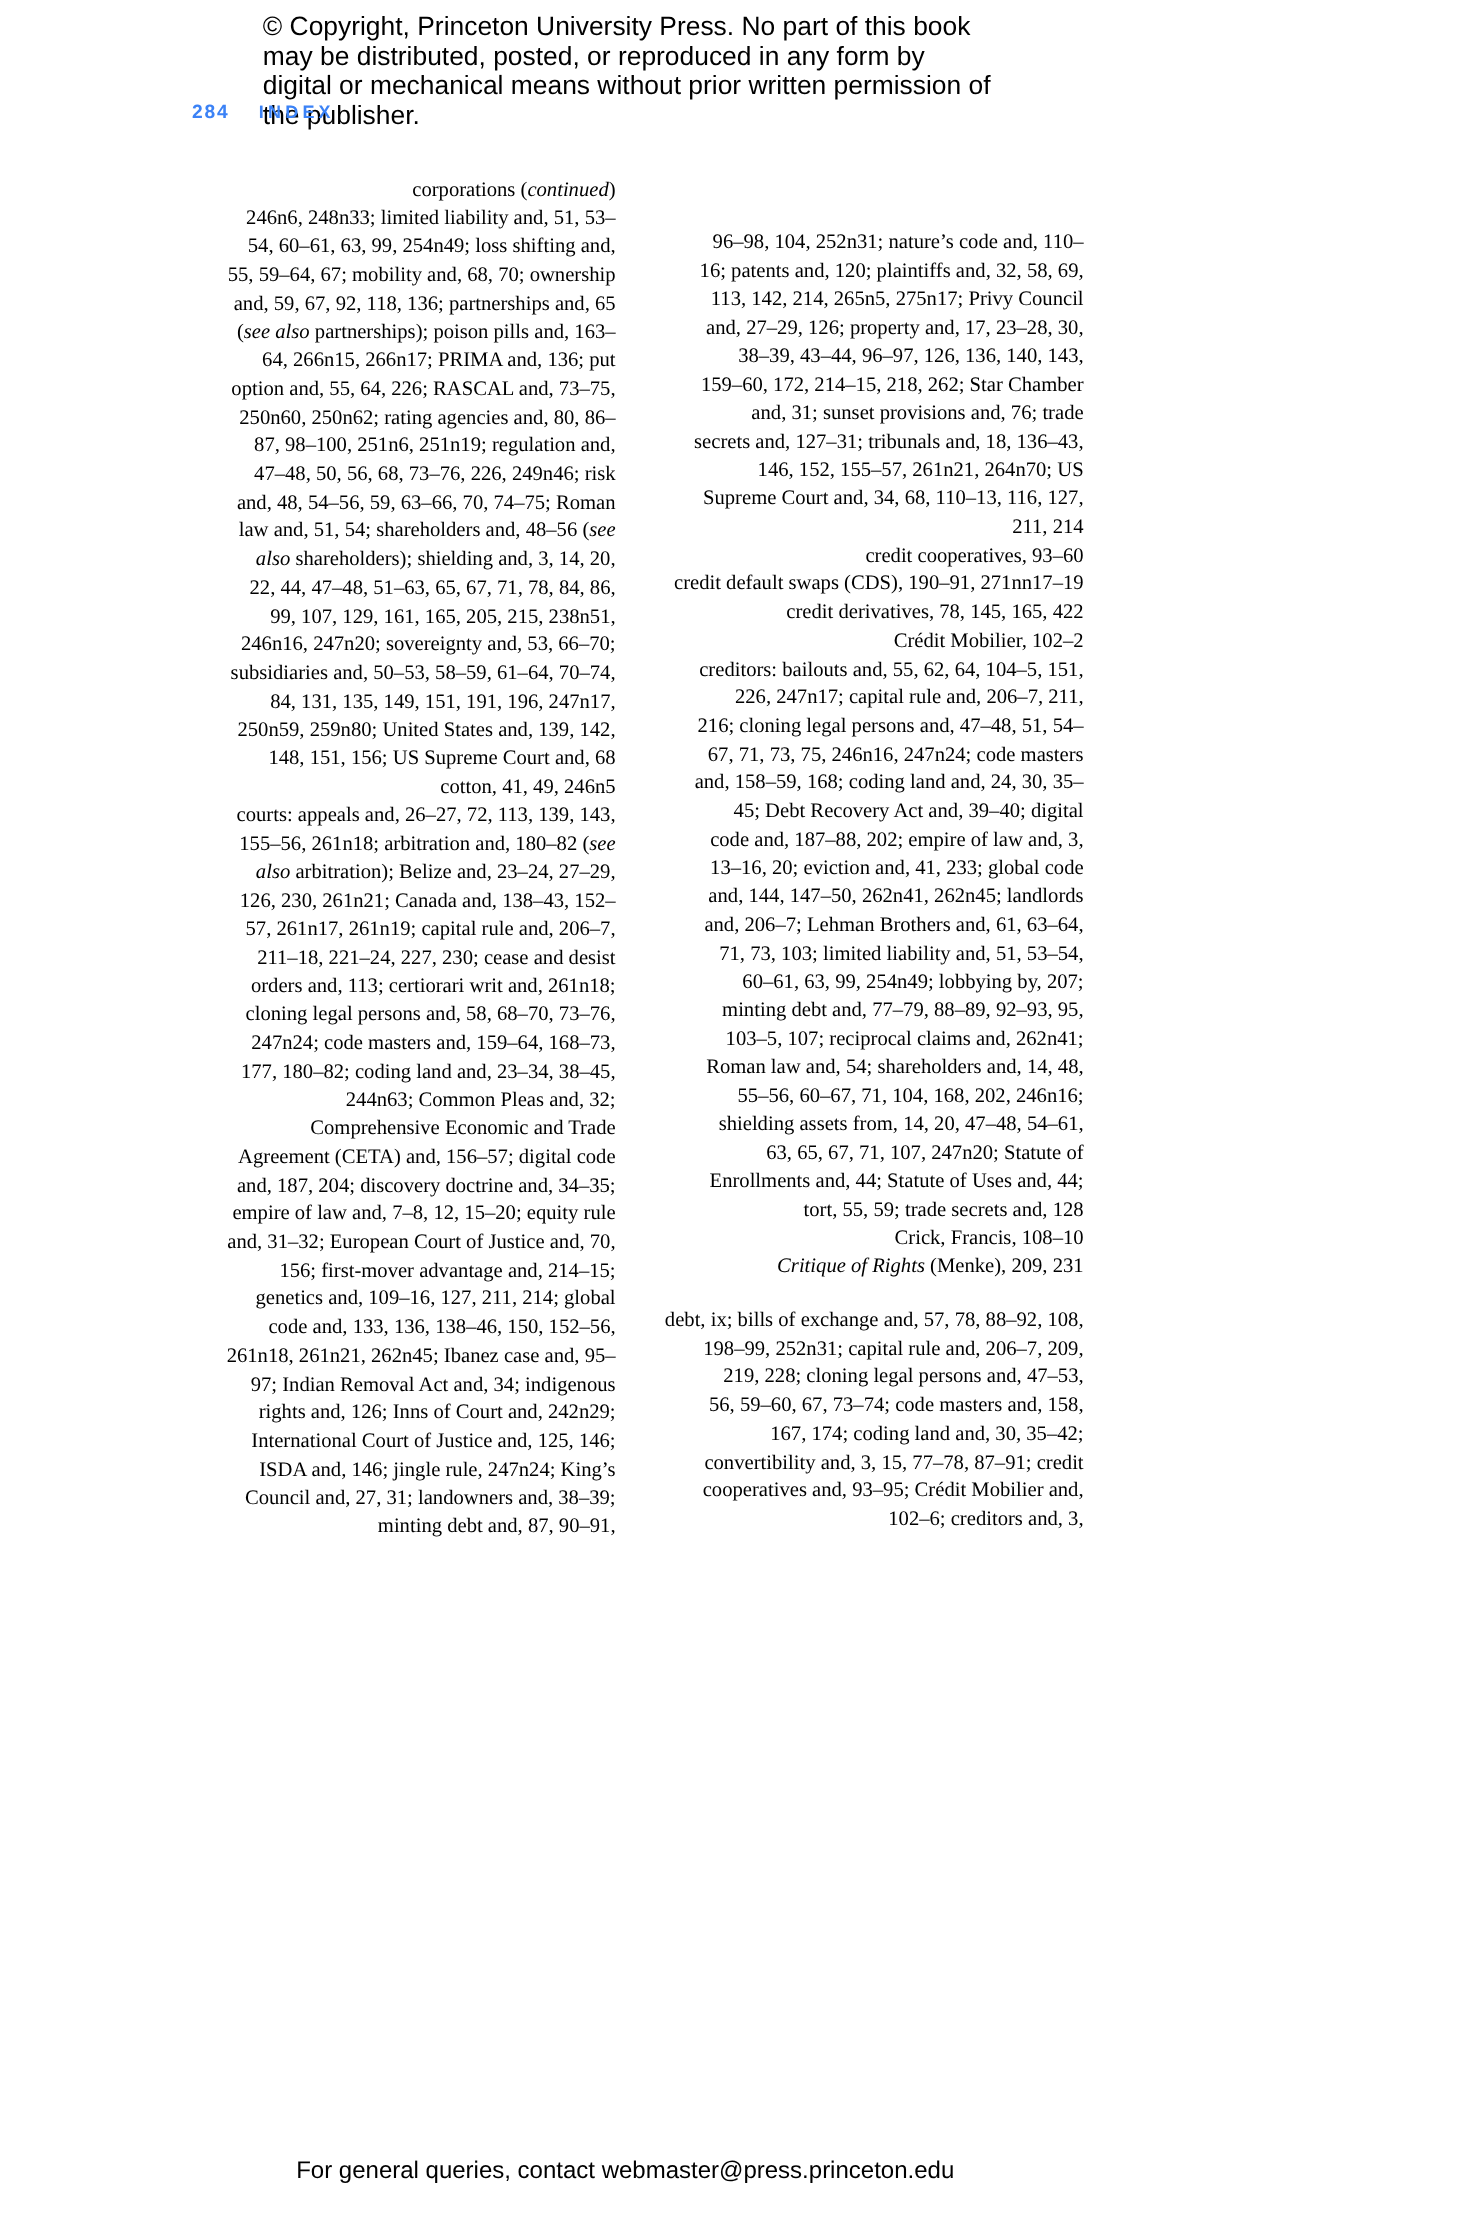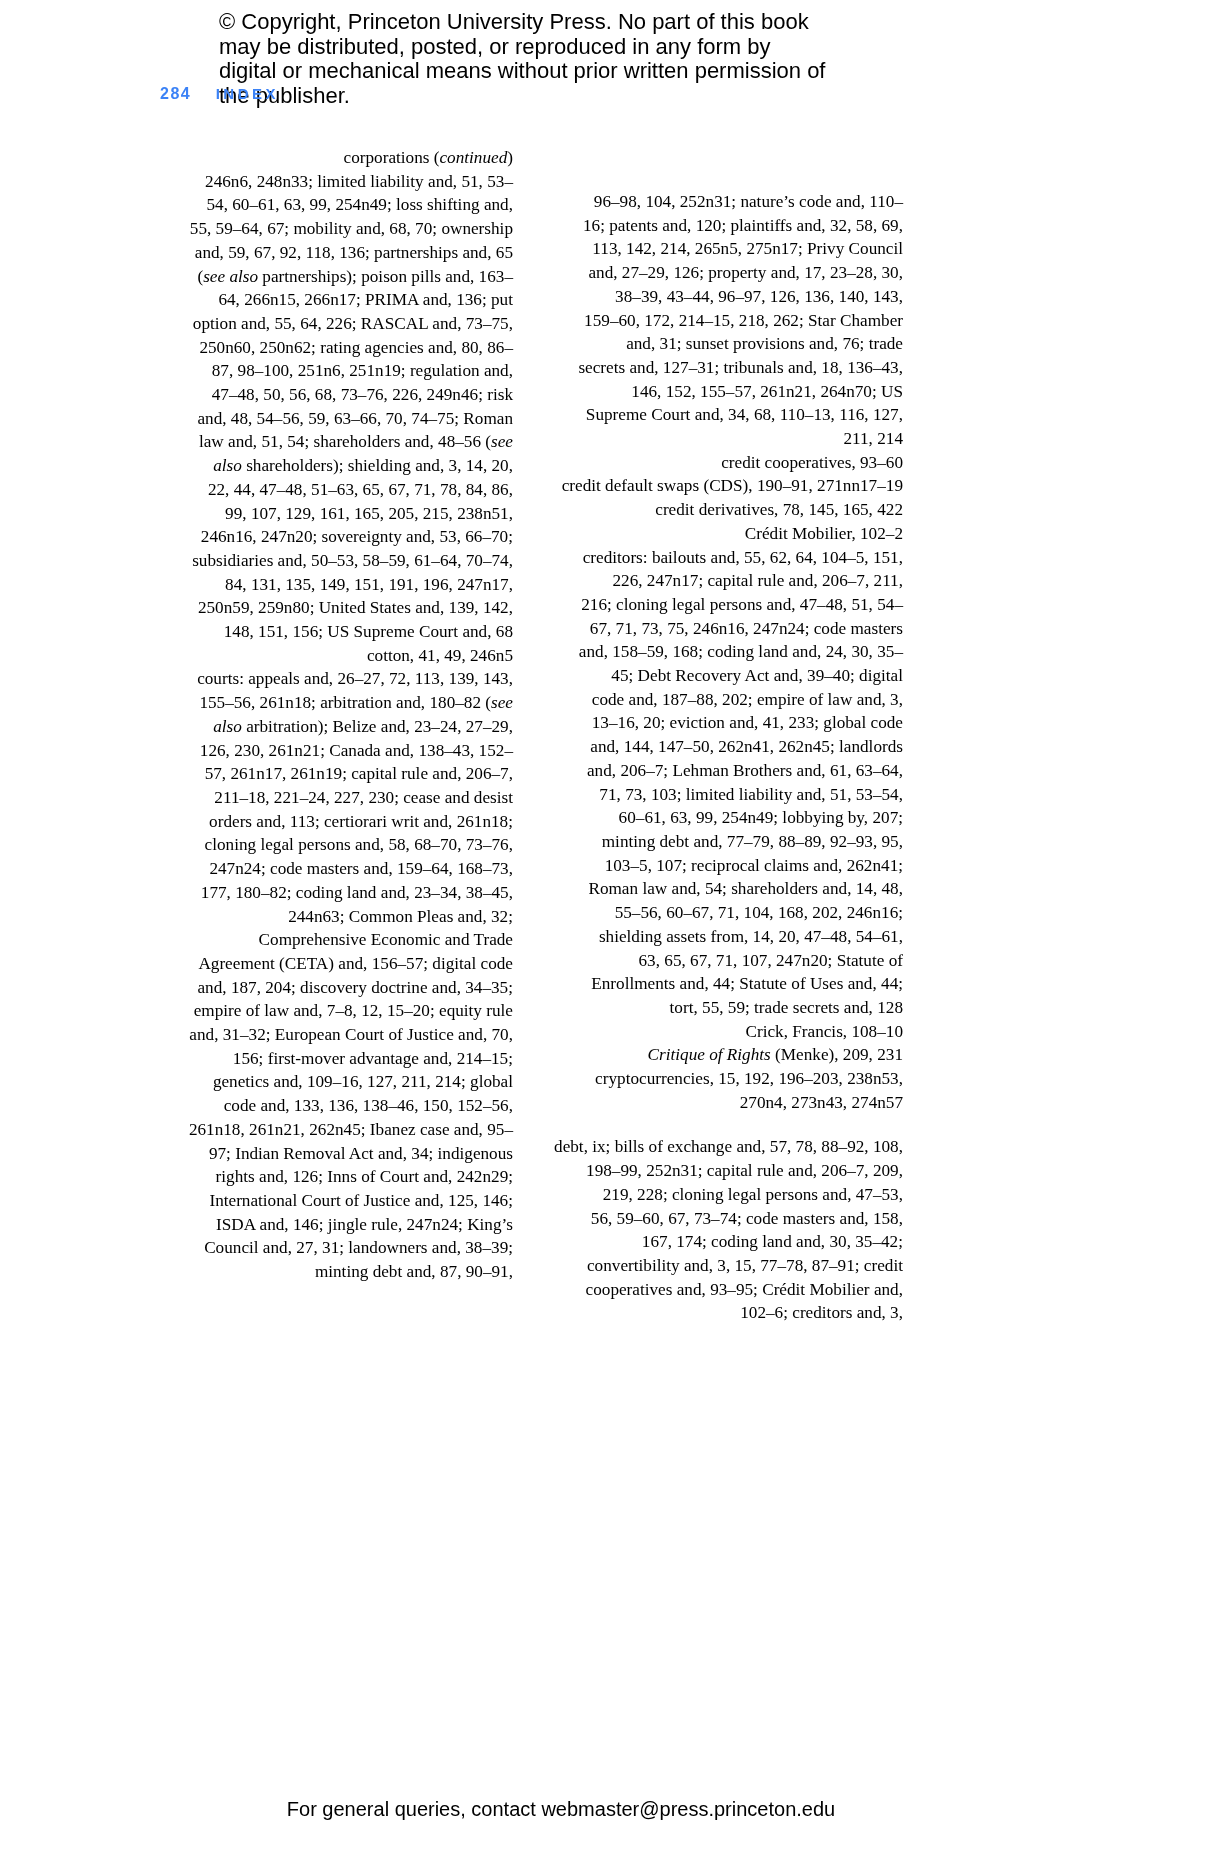--- a/index.html
+++ b/index.html
@@ -48,21 +48,20 @@
   .entry em { font-style: italic; }
   .footer {
     position: absolute;
     left: 0;
     top: 1798px;
     width: 1042px;
     text-align: center;
     font-family: "Liberation Sans", sans-serif;
     font-size: 20px;
     color: #000000;
-    margin-left: 40px;
   }
 </style>
 </head>
 <body>
 
 <div class="copyright">© Copyright, Princeton University Press. No part of this book may be distributed, posted, or reproduced in any form by digital or mechanical means without prior written permission of the publisher.</div>
 
 <div class="page-header">
   <span class="page-num">284</span>
   <span class="index-title">INDEX</span>
@@ -76,20 +75,19 @@
     </div>
   <div class="index-col col-right">
       <p class="entry cont"><span>96–98, 104, 252n31; nature’s code and, 110–16; patents and, 120; plaintiffs and, 32, 58, 69, 113, 142, 214, 265n5, 275n17; Privy Council and, 27–29, 126; property and, 17, 23–28, 30, 38–39, 43–44, 96–97, 126, 136, 140, 143, 159–60, 172, 214–15, 218, 262; Star Chamber and, 31; sunset provisions and, 76; trade secrets and, 127–31; tribunals and, 18, 136–43, 146, 152, 155–57, 261n21, 264n70; US Supreme Court and, 34, 68, 110–13, 116, 127, 211, 214</span></p>
       <p class="entry hang"><span>credit cooperatives, 93–60</span></p>
       <p class="entry hang"><span>credit default swaps (CDS), 190–91, 271nn17–19</span></p>
       <p class="entry hang"><span>credit derivatives, 78, 145, 165, 422</span></p>
       <p class="entry hang"><span>Crédit Mobilier, 102–2</span></p>
       <p class="entry hang"><span>creditors: bailouts and, 55, 62, 64, 104–5, 151, 226, 247n17; capital rule and, 206–7, 211, 216; cloning legal persons and, 47–48, 51, 54–67, 71, 73, 75, 246n16, 247n24; code masters and, 158–59, 168; coding land and, 24, 30, 35–45; Debt Recovery Act and, 39–40; digital code and, 187–88, 202; empire of law and, 3, 13–16, 20; eviction and, 41, 233; global code and, 144, 147–50, 262n41, 262n45; landlords and, 206–7; Lehman Brothers and, 61, 63–64, 71, 73, 103; limited liability and, 51, 53–54, 60–61, 63, 99, 254n49; lobbying by, 207; minting debt and, 77–79, 88–89, 92–93, 95, 103–5, 107; reciprocal claims and, 262n41; Roman law and, 54; shareholders and, 14, 48, 55–56, 60–67, 71, 104, 168, 202, 246n16; shielding assets from, 14, 20, 47–48, 54–61, 63, 65, 67, 71, 107, 247n20; Statute of Enrollments and, 44; Statute of Uses and, 44; tort, 55, 59; trade secrets and, 128</span></p>
       <p class="entry hang"><span>Crick, Francis, 108–10</span></p>
       <p class="entry hang"><em>Critique of Rights</em><span> (Menke), 209, 231</span></p>
-      <p class="entry hang"><span>cryptocurrencies, 15, 192, 196–203, 238n53, 270n4, 273n43, 274n57</span></p>
       <p class="entry hang gap"><span>debt, ix; bills of exchange and, 57, 78, 88–92, 108, 198–99, 252n31; capital rule and, 206–7, 209, 219, 228; cloning legal persons and, 47–53, 56, 59–60, 67, 73–74; code masters and, 158, 167, 174; coding land and, 30, 35–42; convertibility and, 3, 15, 77–78, 87–91; credit cooperatives and, 93–95; Crédit Mobilier and, 102–6; creditors and, 3,</span></p>
     </div>
 </div>
 
 <div class="footer">
   <span>For general queries, contact </span><span>webmaster@press.princeton.edu</span>
 </div>
 
 </body></html>

